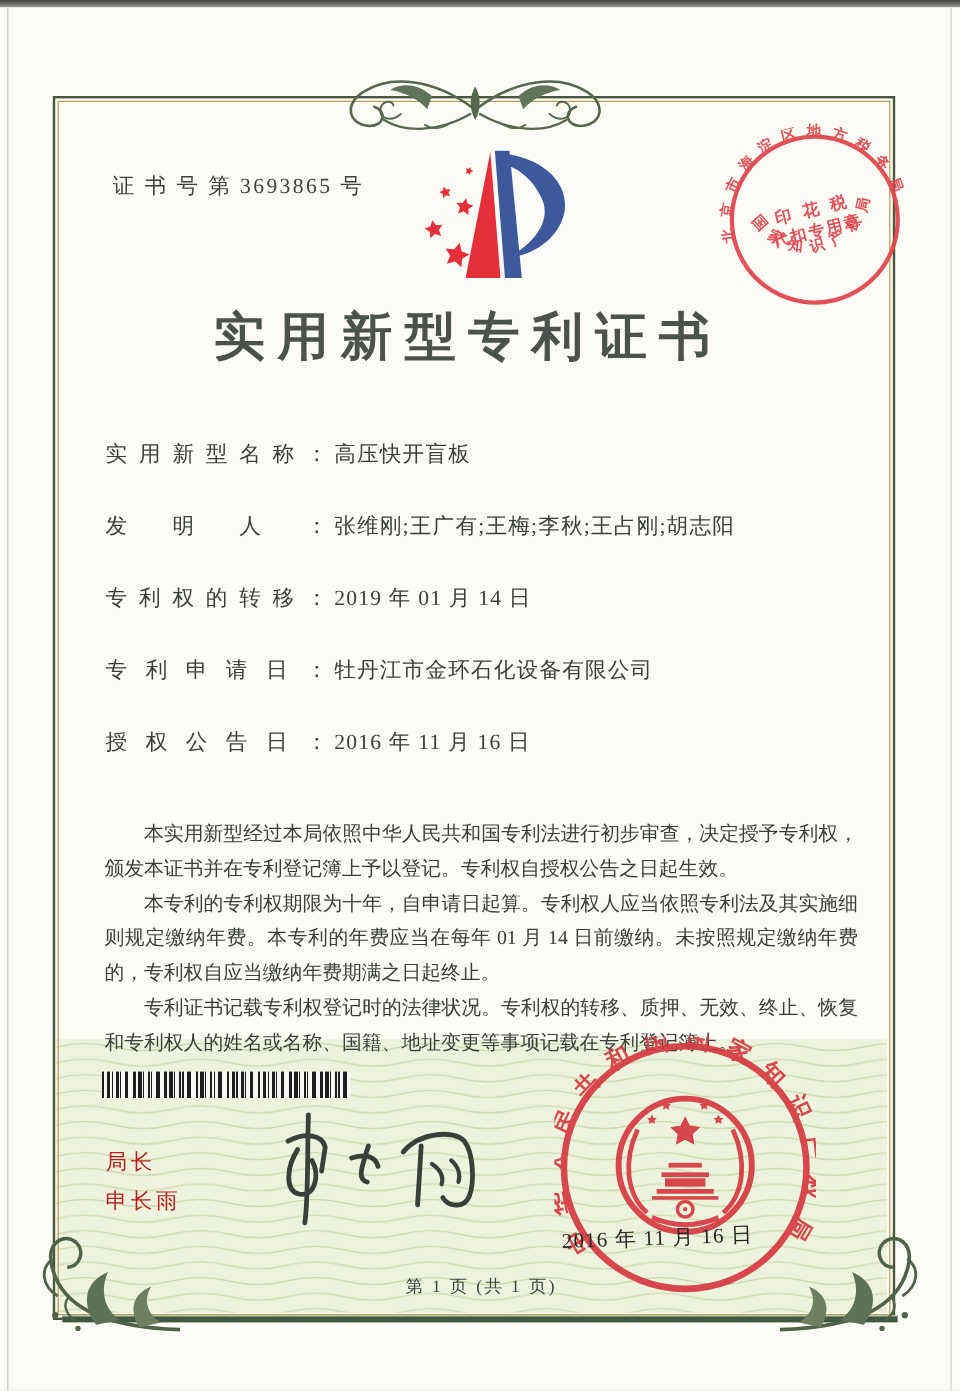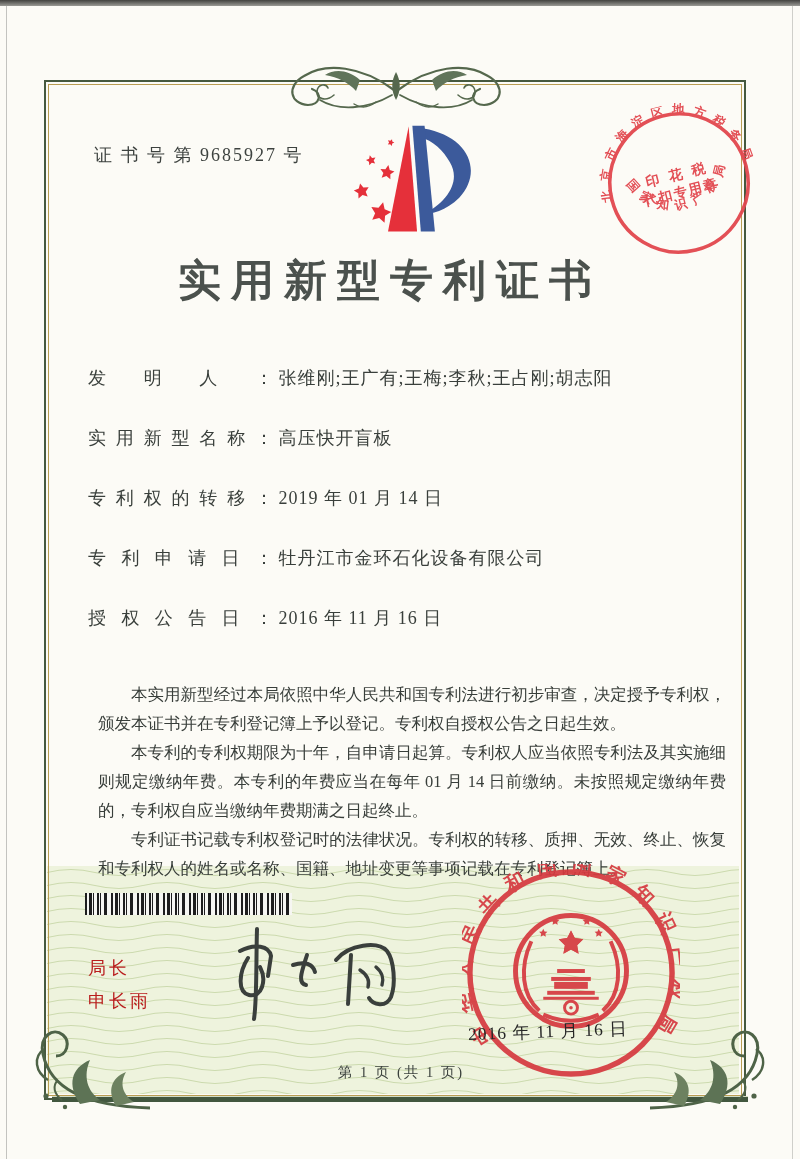--- a/index.html
+++ b/index.html
@@ -32,21 +32,21 @@
 
   .title{position:absolute;left:0;top:252px;width:780px;margin:0;text-align:center;
     font-size:43px;font-weight:600;letter-spacing:10px;color:#4b514d;}
 
   .fields{position:absolute;left:88px;top:366px;width:630px;}
   .field-row{height:60px;font-size:18px;color:#393f3b;white-space:nowrap;}
   .field-label{display:inline-block;width:186px;text-align:justify;text-align-last:justify;
     letter-spacing:1px;vertical-align:top;}
   .field-value{letter-spacing:1px;}
 
-  .body-text{position:absolute;left:98px;top:680px;width:628px;color:#383e3a;
+  .body-text{position:absolute;left:87px;top:680px;width:628px;color:#383e3a;
     font-size:16.5px;line-height:29px;text-align:justify;}
   .body-text p{margin:0;text-indent:2em;}
 
   .barcode{position:absolute;left:85px;top:893px;width:207px;height:22px;
     background:repeating-linear-gradient(90deg,
       #1e1e1e 0 2px,#f6f6f2 2px 4px,
       #1e1e1e 4px 7px,#f6f6f2 7px 8px,
       #1e1e1e 8px 9px,#f6f6f2 9px 12px,
       #1e1e1e 12px 14px,#f6f6f2 14px 15px,
       #1e1e1e 15px 16px,#f6f6f2 16px 19px,
@@ -120,21 +120,21 @@
       <path d="M132,102 C66,100 32,82 25,48 C21,30 35,21 45,29 C53,36 49,50 38,50"></path>
       <path d="M30,74 C17,66 15,51 26,43" stroke-width="2.4"></path>
       <path d="M62,98 C49,79 53,62 72,54 C65,70 69,85 82,94 Z" fill="#5d7355" stroke="none"></path>
       <path d="M98,100 C89,85 93,72 108,66 C101,78 105,89 116,96 Z" fill="#6d8160" stroke="none"></path>
       <path d="M44,94 C36,88 34,80 40,74" stroke-width="2"></path>
       <circle cx="28" cy="90" r="2.6" fill="#4e6347" stroke="none"></circle>
       <circle cx="47" cy="101" r="2.2" fill="#4e6347" stroke="none"></circle>
     </g>
   </svg>
 
-  <div class="cert-no">证 书 号 第 9685927 号</div>
+  <div class="cert-no">证 书 号 第 3693865 号</div>
 
   <svg class="logo" width="150" height="116" viewBox="0 0 160 122">
     <defs>
       <path id="st" d="M0,-10 L2.94,-4.05 9.51,-3.09 4.76,1.55 5.88,8.09 0,4.9 -5.88,8.09 -4.76,1.55 -9.51,-3.09 -2.94,-4.05 Z"></path>
     </defs>
     <path d="M102,6 C150,14 166,52 140,80 C126,94 110,97 100,99 C128,84 142,62 130,42 C123,29 112,19 98,15 Z" fill="#3c5a9b"></path>
     <path d="M90,3 L103,3 L114,116 L99,116 Z" fill="#3c5a9b"></path>
     <path d="M86,4 L64,116 L95,116 Z" fill="#e5303a"></path>
     <g fill="#e5303a">
       <use href="#st" transform="translate(67,21) scale(0.38) rotate(20)"></use>
@@ -158,26 +158,26 @@
       <textPath href="#arcB" startOffset="50%" text-anchor="middle">国家知识产权局</textPath>
     </text>
     <text x="0" y="-4" text-anchor="middle" font-size="14" fill="#e2474e" letter-spacing="3" font-family="'Liberation Sans',sans-serif" font-weight="bold">印 花 税</text>
     <text x="0" y="14" text-anchor="middle" font-size="13.5" fill="#e2474e" letter-spacing="2" font-family="'Liberation Sans',sans-serif" font-weight="bold">代扣专用章</text>
   </svg>
 
   <h1 class="title">实用新型专利证书</h1>
 
   <div class="fields">
     <div class="field-row">
+      <span class="field-label">实用新型名称：</span>
+      <span class="field-value">高压快开盲板</span>
+    </div>
+    <div class="field-row">
       <span class="field-label">发明人：</span>
       <span class="field-value">张维刚;王广有;王梅;李秋;王占刚;胡志阳</span>
-    </div>
-    <div class="field-row">
-      <span class="field-label">实用新型名称：</span>
-      <span class="field-value">高压快开盲板</span>
     </div>
     <div class="field-row">
       <span class="field-label">专利权的转移：</span>
       <span class="field-value">2019 年 01 月 14 日</span>
     </div>
     <div class="field-row">
       <span class="field-label">专利申请日：</span>
       <span class="field-value">牡丹江市金环石化设备有限公司</span>
     </div>
     <div class="field-row">

